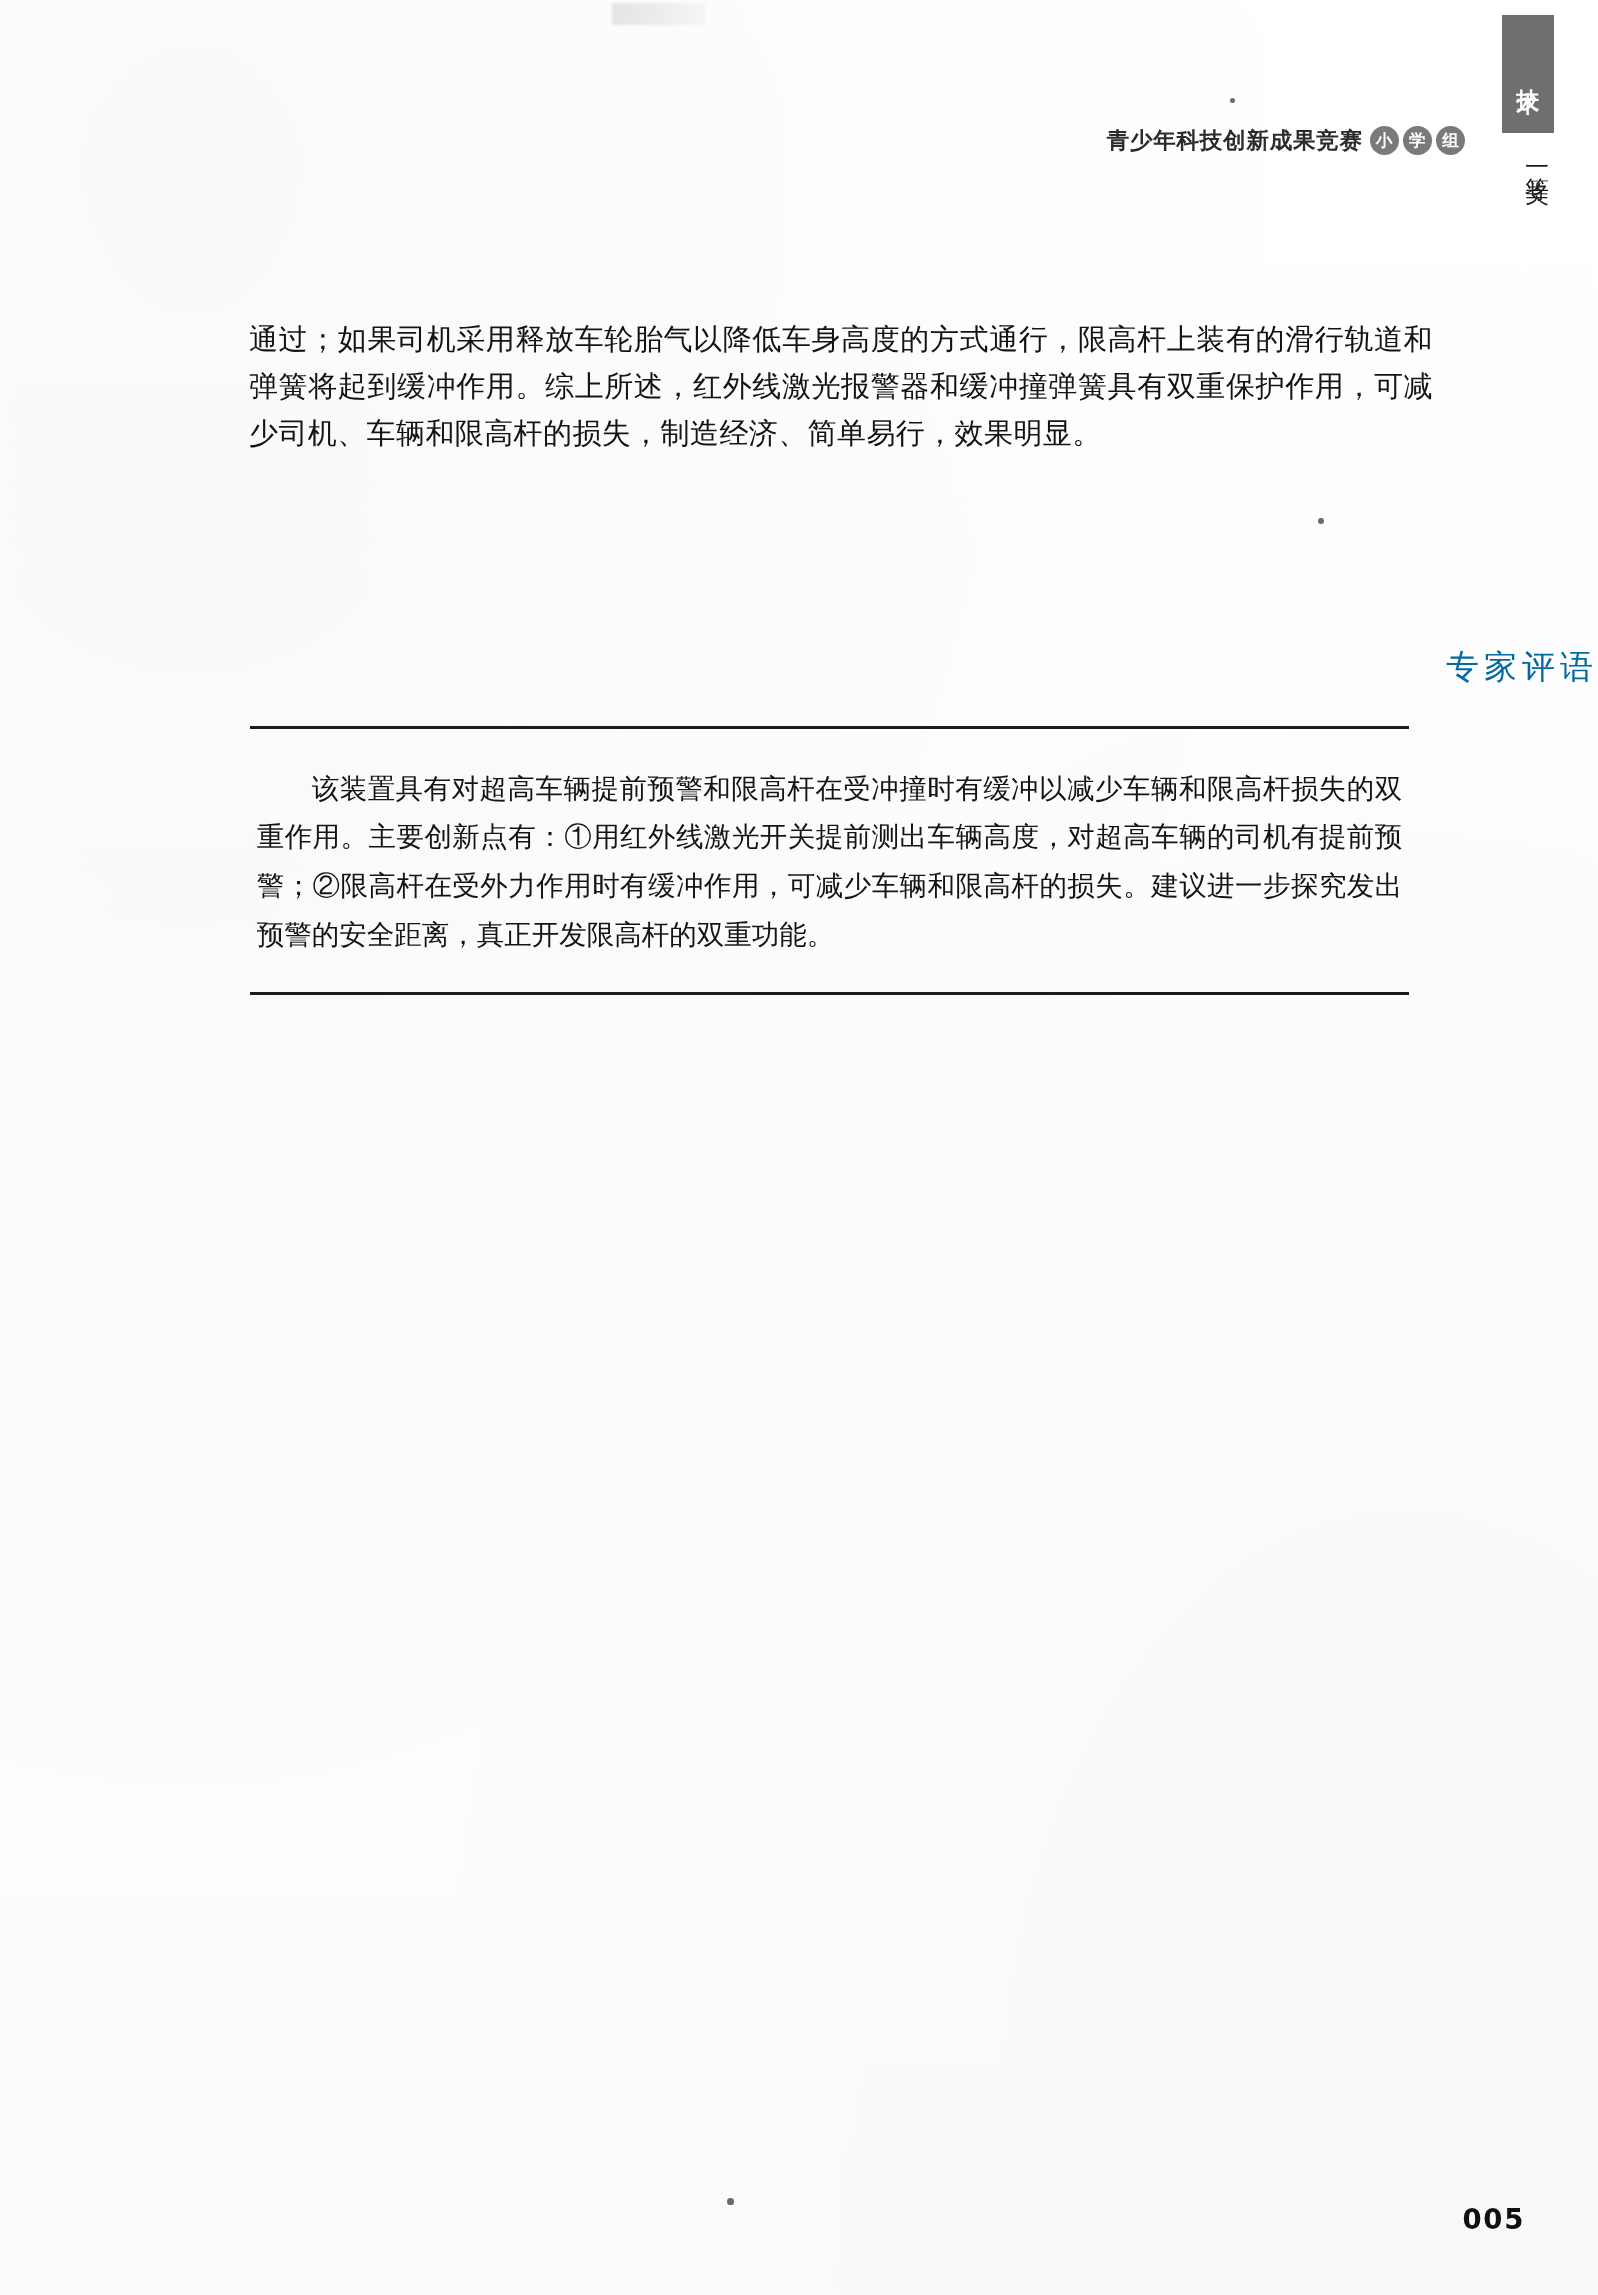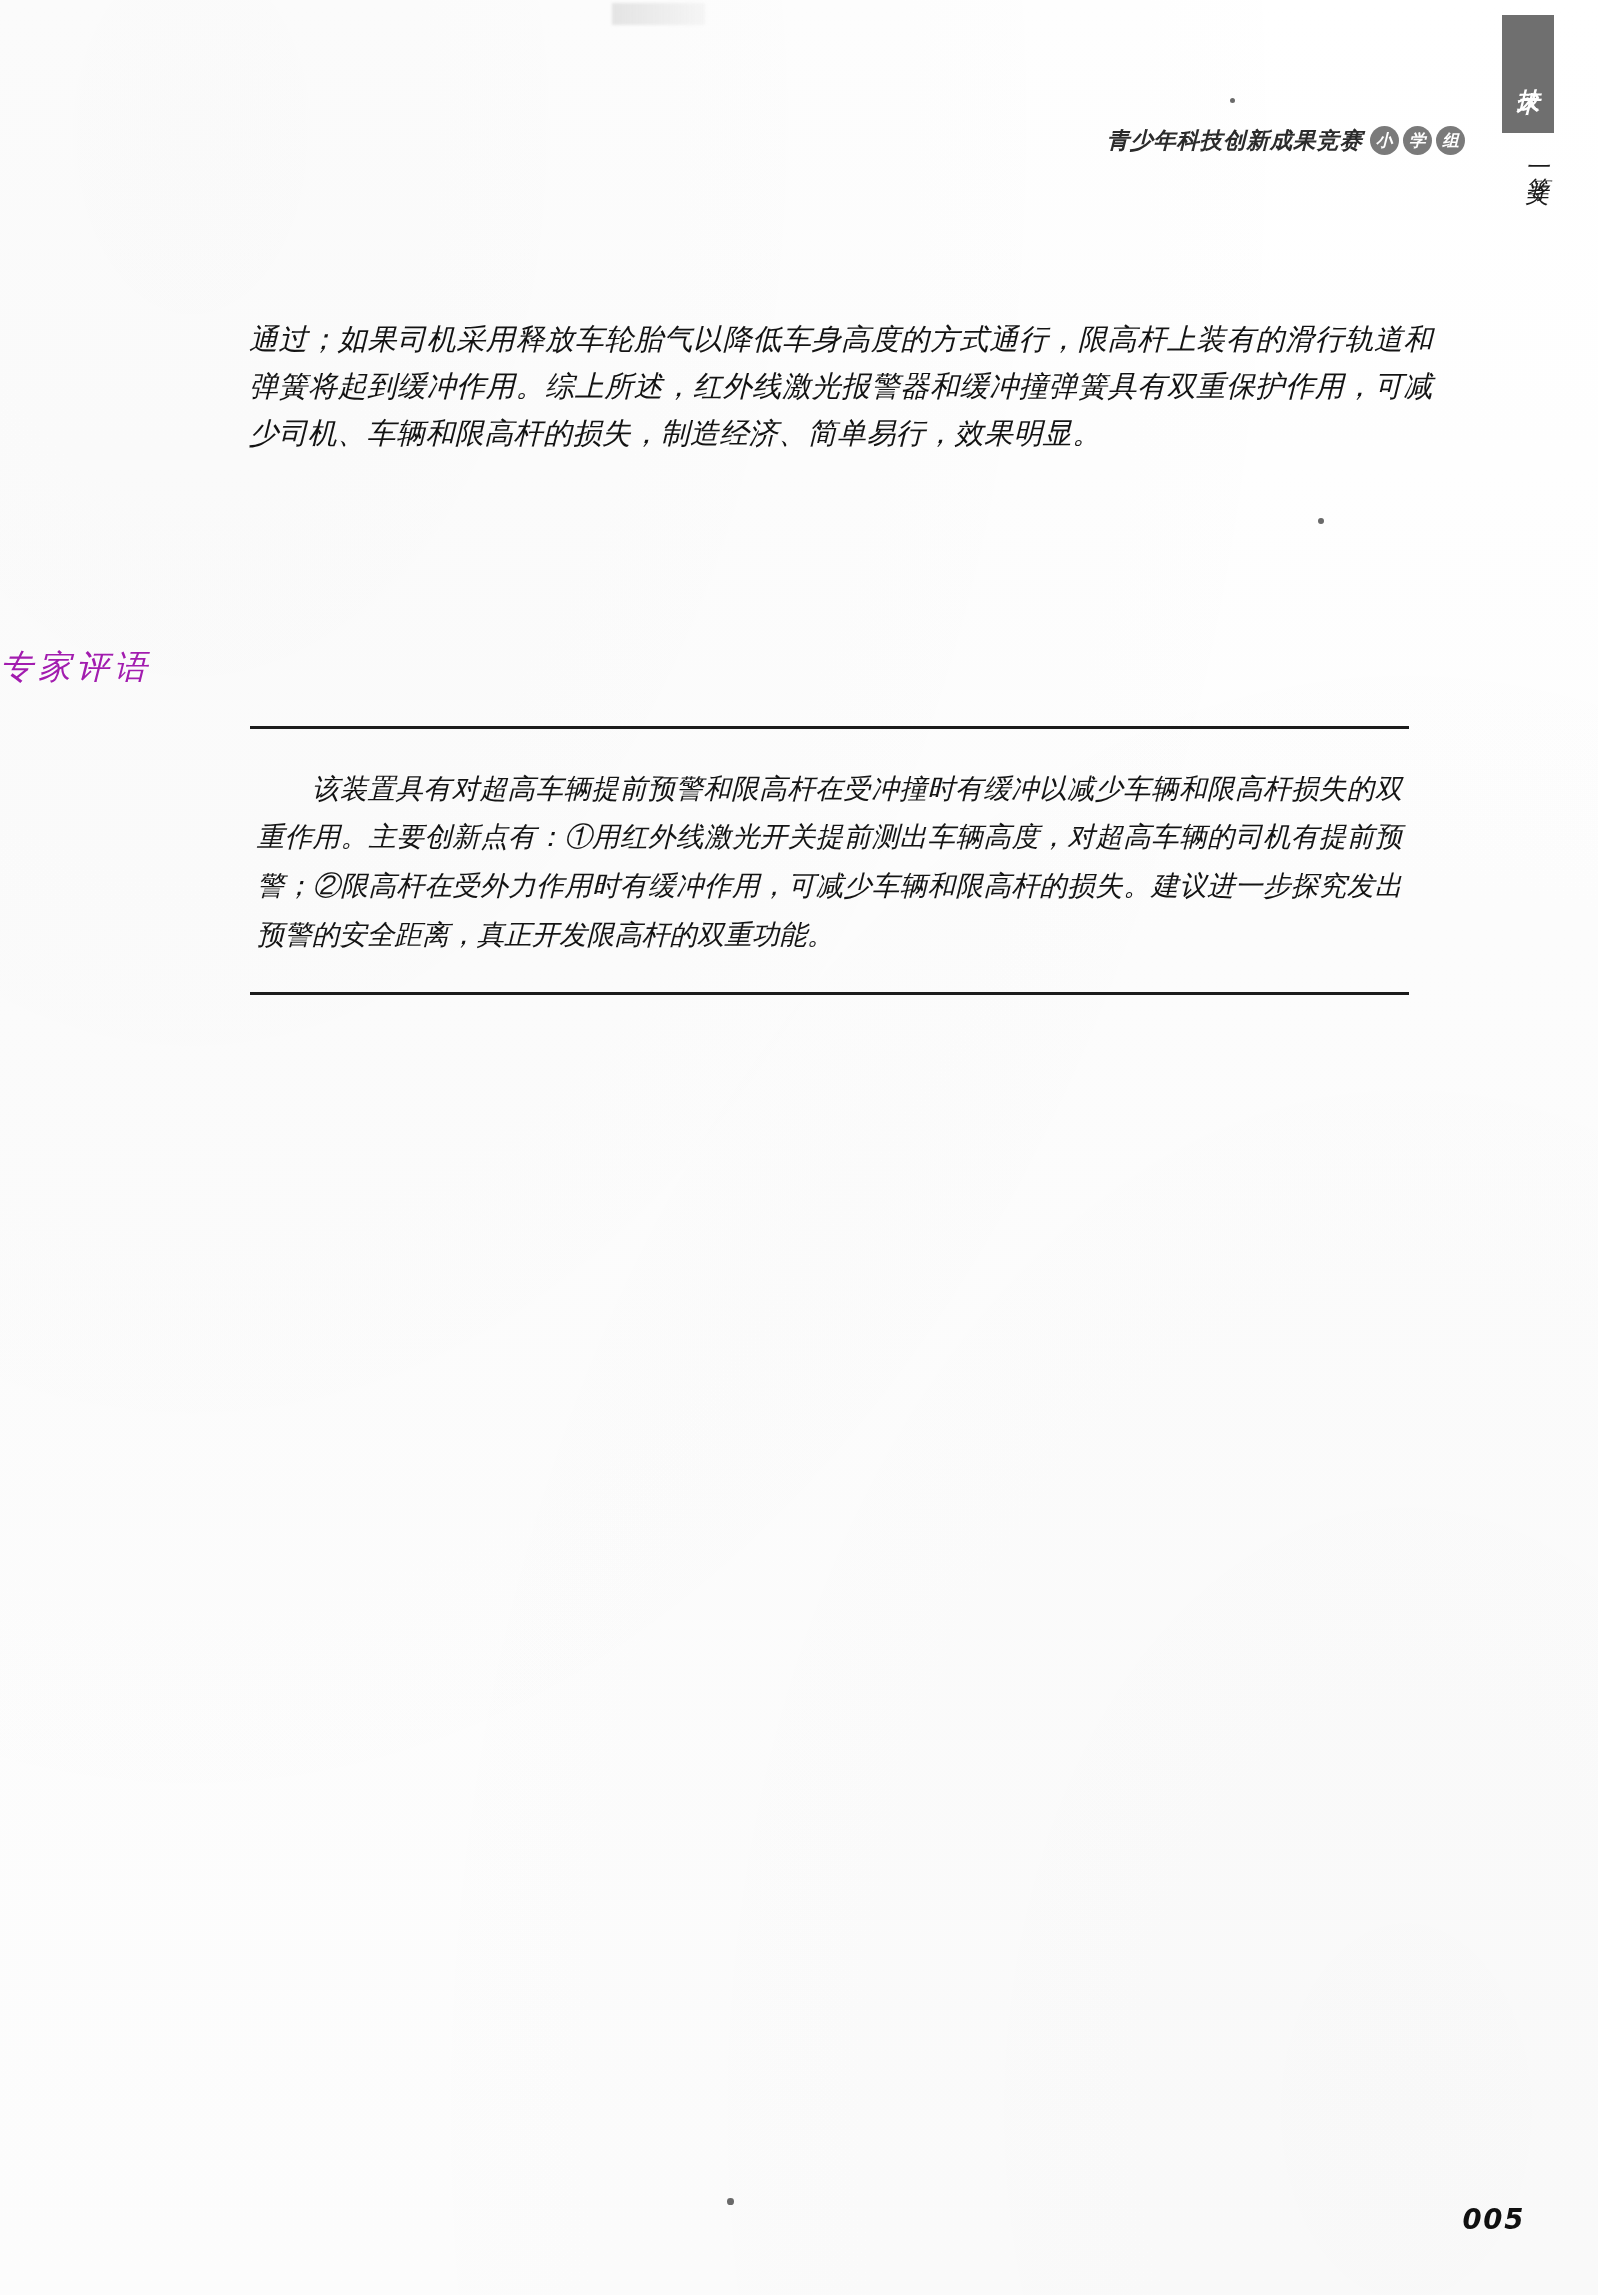--- a/index.html
+++ b/index.html
@@ -9,21 +9,20 @@
   }
   body {
     font-family: "DejaVu Sans", sans-serif;
   }
   .page {
     position: relative;
     width: 1598px;
     height: 2295px;
     background: #fefefe;
     overflow: hidden;
-    font-style: italic;
   }
 
   
   .paper-tone {
     position: absolute;
     inset: 0;
     background:
       radial-gradient(ellipse at 12% 6%, rgba(0,0,0,0.018), rgba(0,0,0,0) 60%),
       radial-gradient(ellipse at 88% 92%, rgba(0,0,0,0.015), rgba(0,0,0,0) 55%),
       linear-gradient(180deg, #ffffff 0%, #fdfdfd 40%, #fcfcfc 100%);
@@ -116,23 +115,23 @@
     text-justify: inter-character;
     margin-left: 31px;
   }
 
   
   .section-title {
     position: absolute;
     top: 645px;
     left: 0;
     width: 1598px;
-    text-align: left;
+    text-align: right;
     font-size: 33px;
-    color: #a21caf;
+    color: #0369a1;
     letter-spacing: 5px;
   }
 
   
   .comment-wrap {
     position: absolute;
     top: 726px;
     left: 250px;
     width: 1159px;
   }

